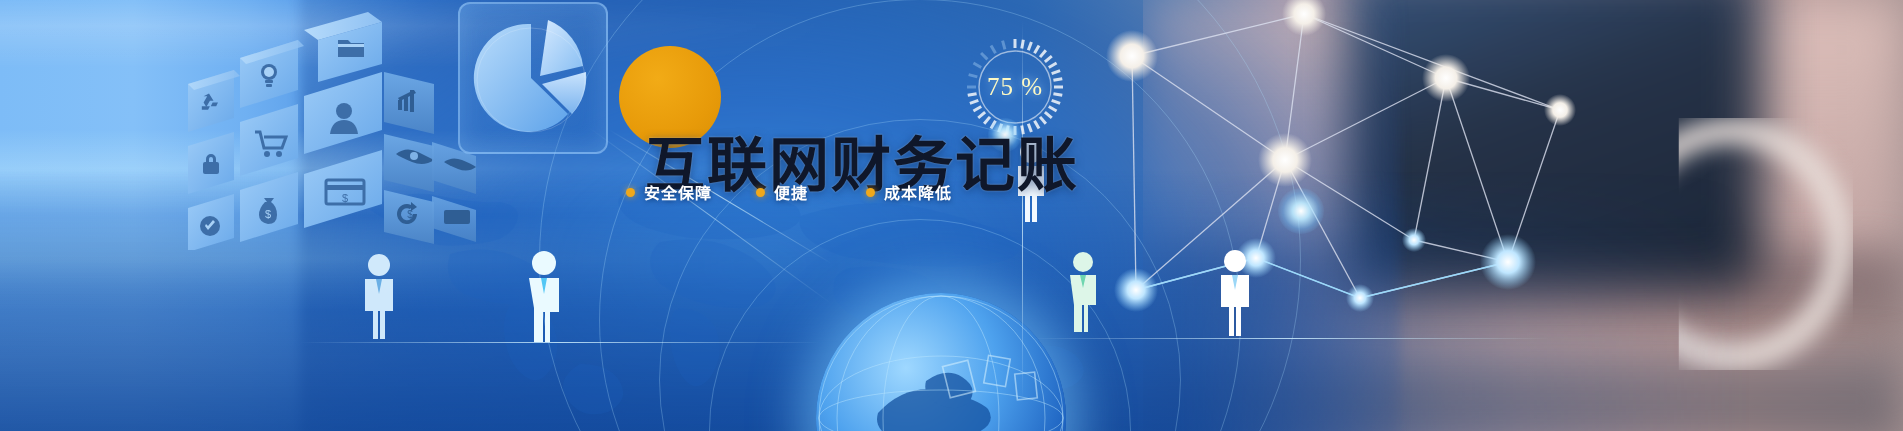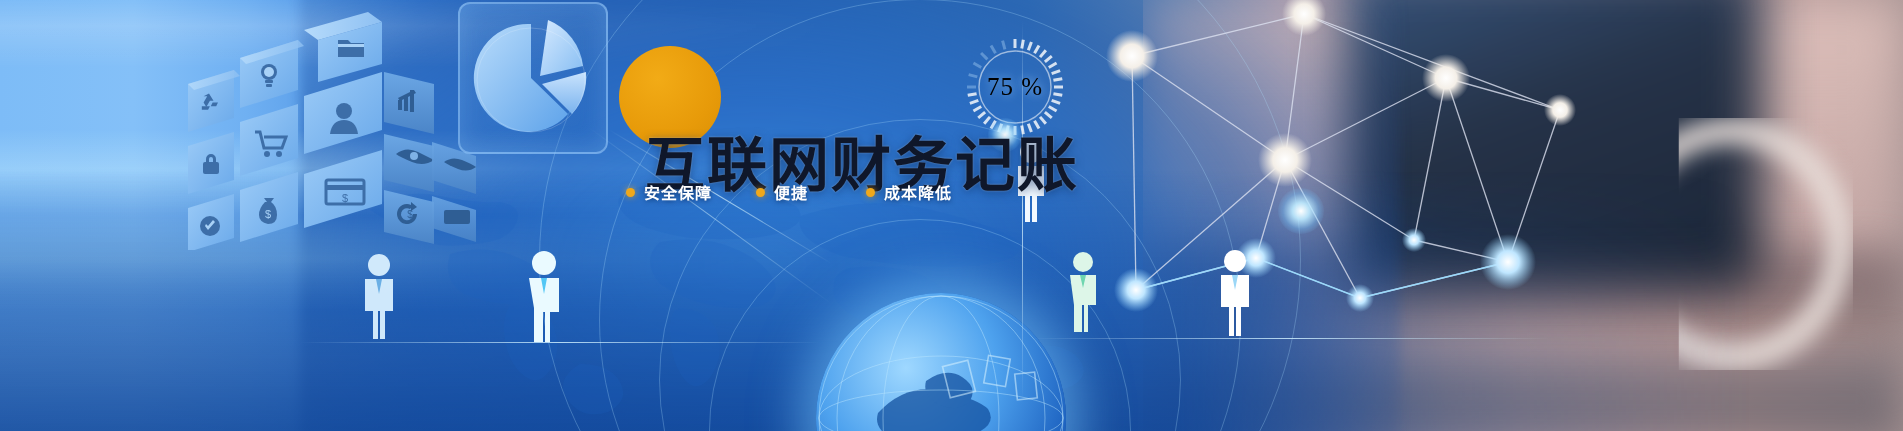--- a/index.html
+++ b/index.html
@@ -128,21 +128,21 @@
     background:linear-gradient(145deg,rgba(120,180,240,.22),rgba(40,100,180,.22));
     box-shadow:inset 0 0 26px rgba(150,205,255,.22);
   }
   .pie-panel svg{position:absolute;left:8px;top:6px;width:130px;height:134px;}
 
   
   .gauge{position:absolute;left:963px;top:35px;width:104px;height:104px;}
   .gauge svg{width:100%;height:100%;}
   .gauge-label{
     position:absolute;inset:0;display:flex;align-items:center;justify-content:center;
-    color:#000000;font-size:25px;font-weight:400;letter-spacing:1px;
+    color:#fef9c3;font-size:25px;font-weight:400;letter-spacing:1px;
     text-shadow:0 0 10px rgba(160,210,255,.9);
     font-family:"Liberation Serif","DejaVu Serif",serif;
   }
 
   
   .network{position:absolute;left:1060px;top:-10px;width:560px;height:330px;}
   .network svg{width:100%;height:100%;}
 
   
   .person{position:absolute;}

